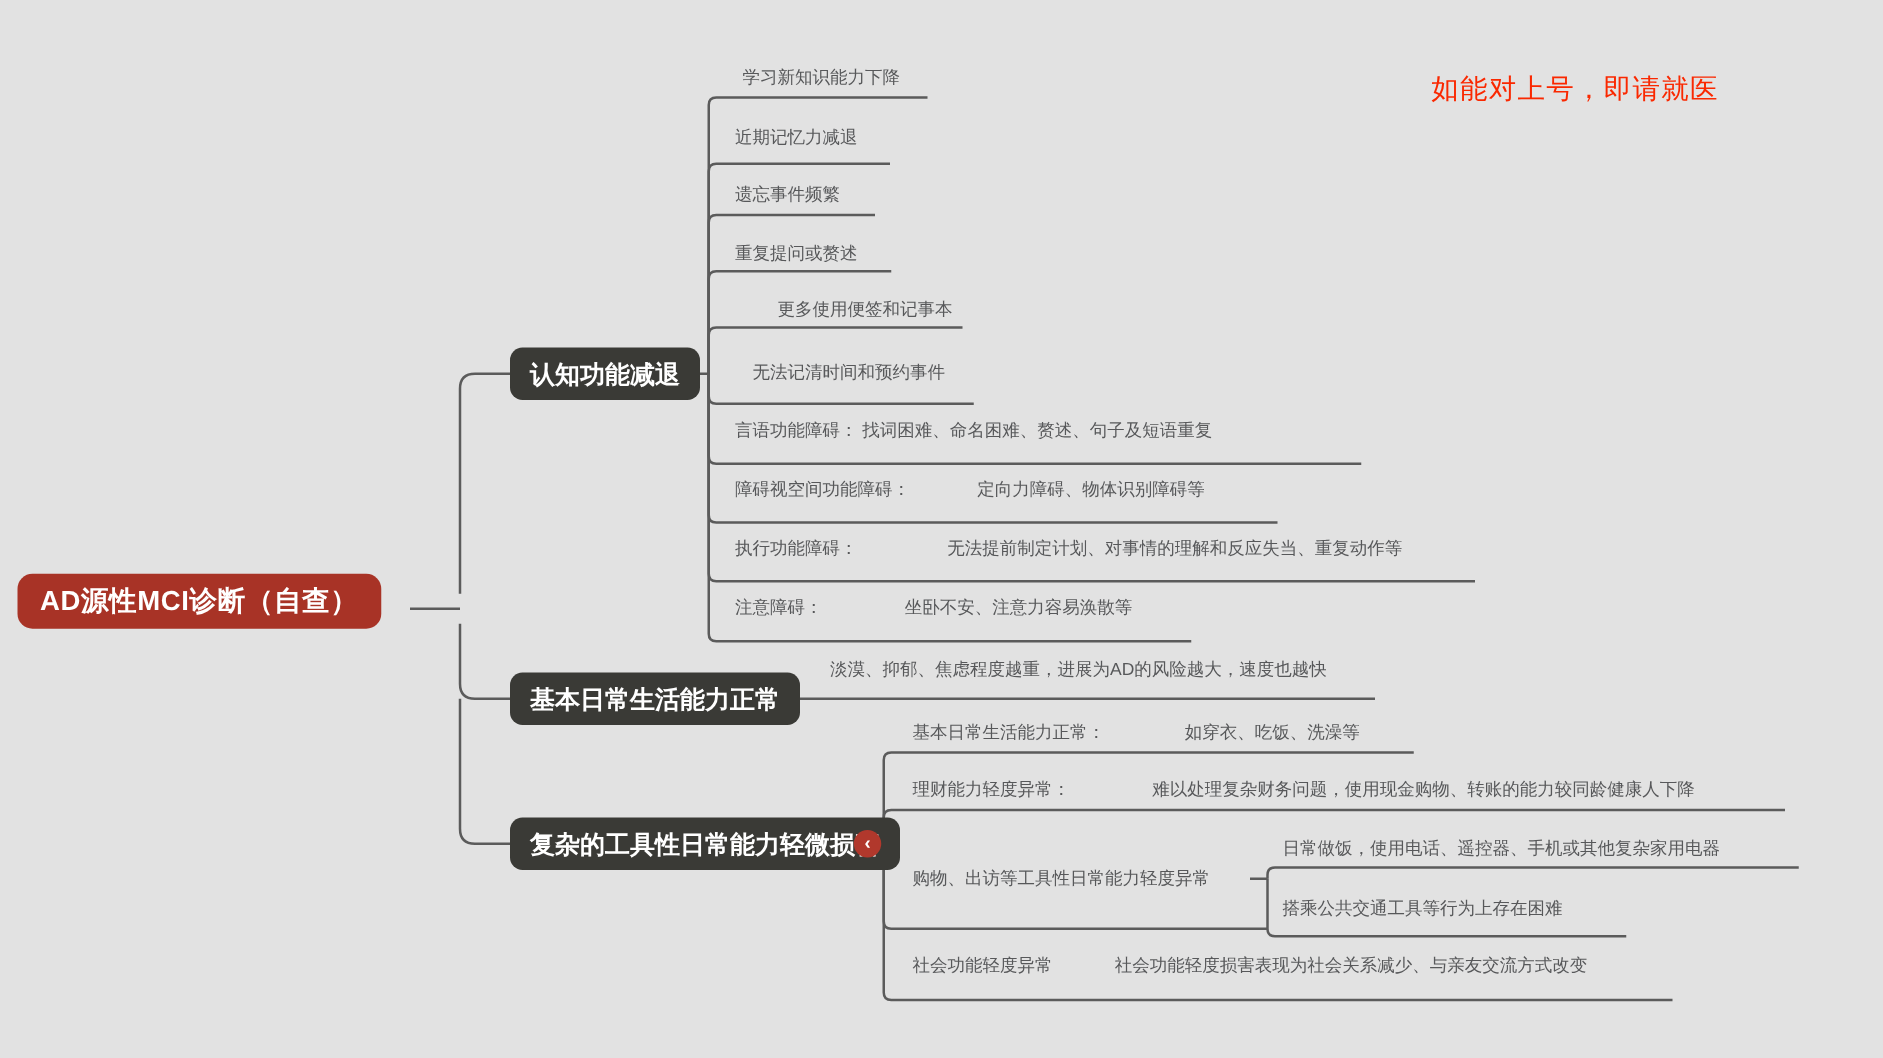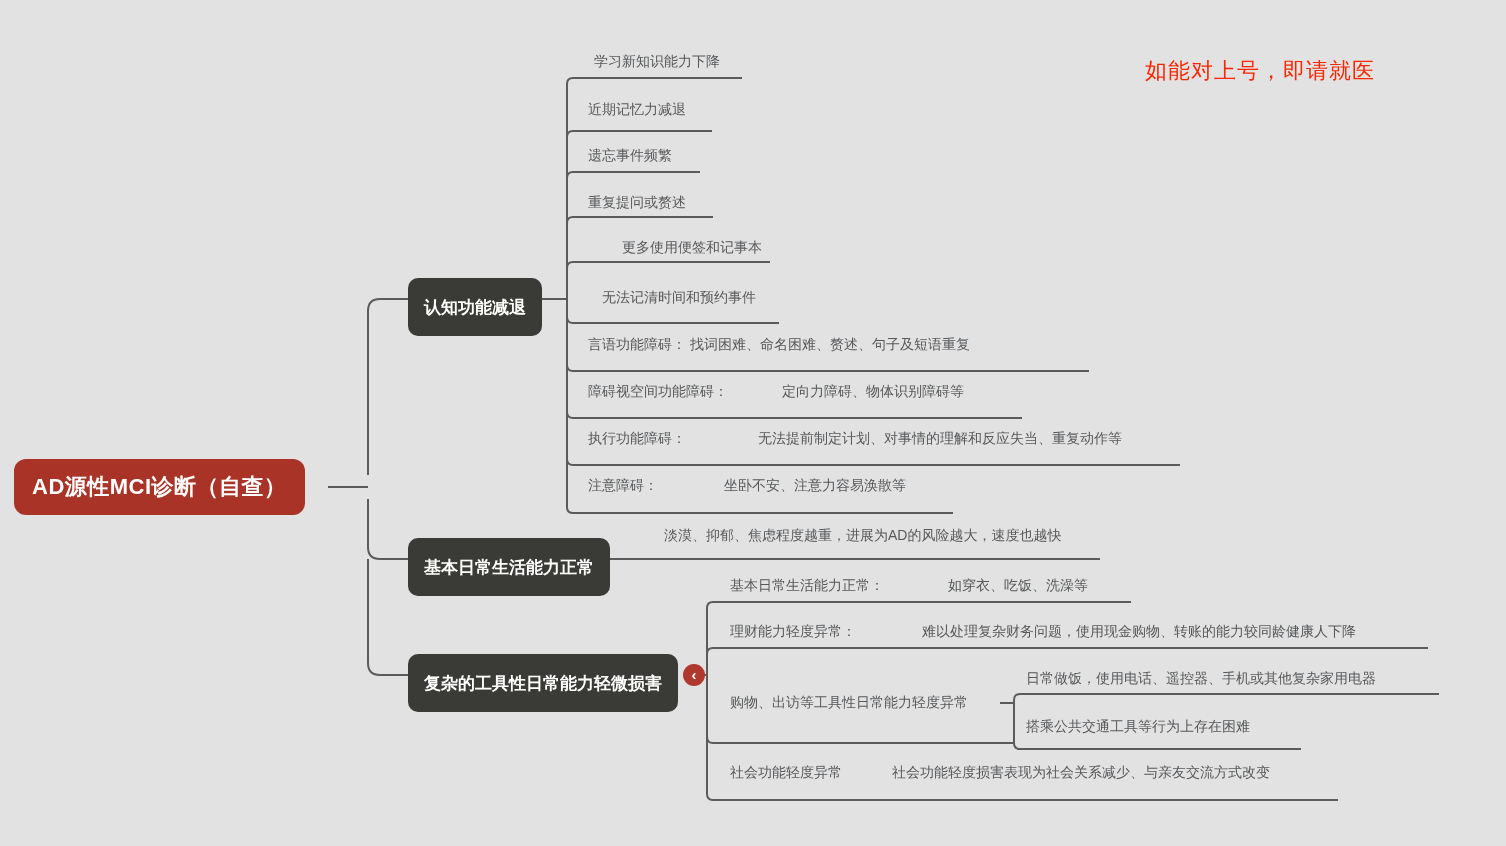--- a/index.html
+++ b/index.html
@@ -36,32 +36,32 @@
     white-space: nowrap;
   }
   .root-node {
     background: #a83326;
     color: #ffffff;
     border-radius: 12px;
     font-size: 22px;
     font-weight: bold;
     letter-spacing: 0.5px;
     padding: 0 18px;
-    height: 56px;
+    height: 44px;
     left: 14px;
     top: 459px;
   }
   .branch-node {
     background: #3a3a36;
     color: #ffffff;
     border-radius: 10px;
-    font-size: 17px;
+    font-size: 20px;
     font-weight: bold;
     padding: 0 16px;
-    height: 58px;
+    height: 42px;
   }
   .leaf {
     position: absolute;
     color: #57585a;
     font-size: 14px;
     white-space: nowrap;
     line-height: 1;
   }
   .leaf .lead {
     display: inline-block;

